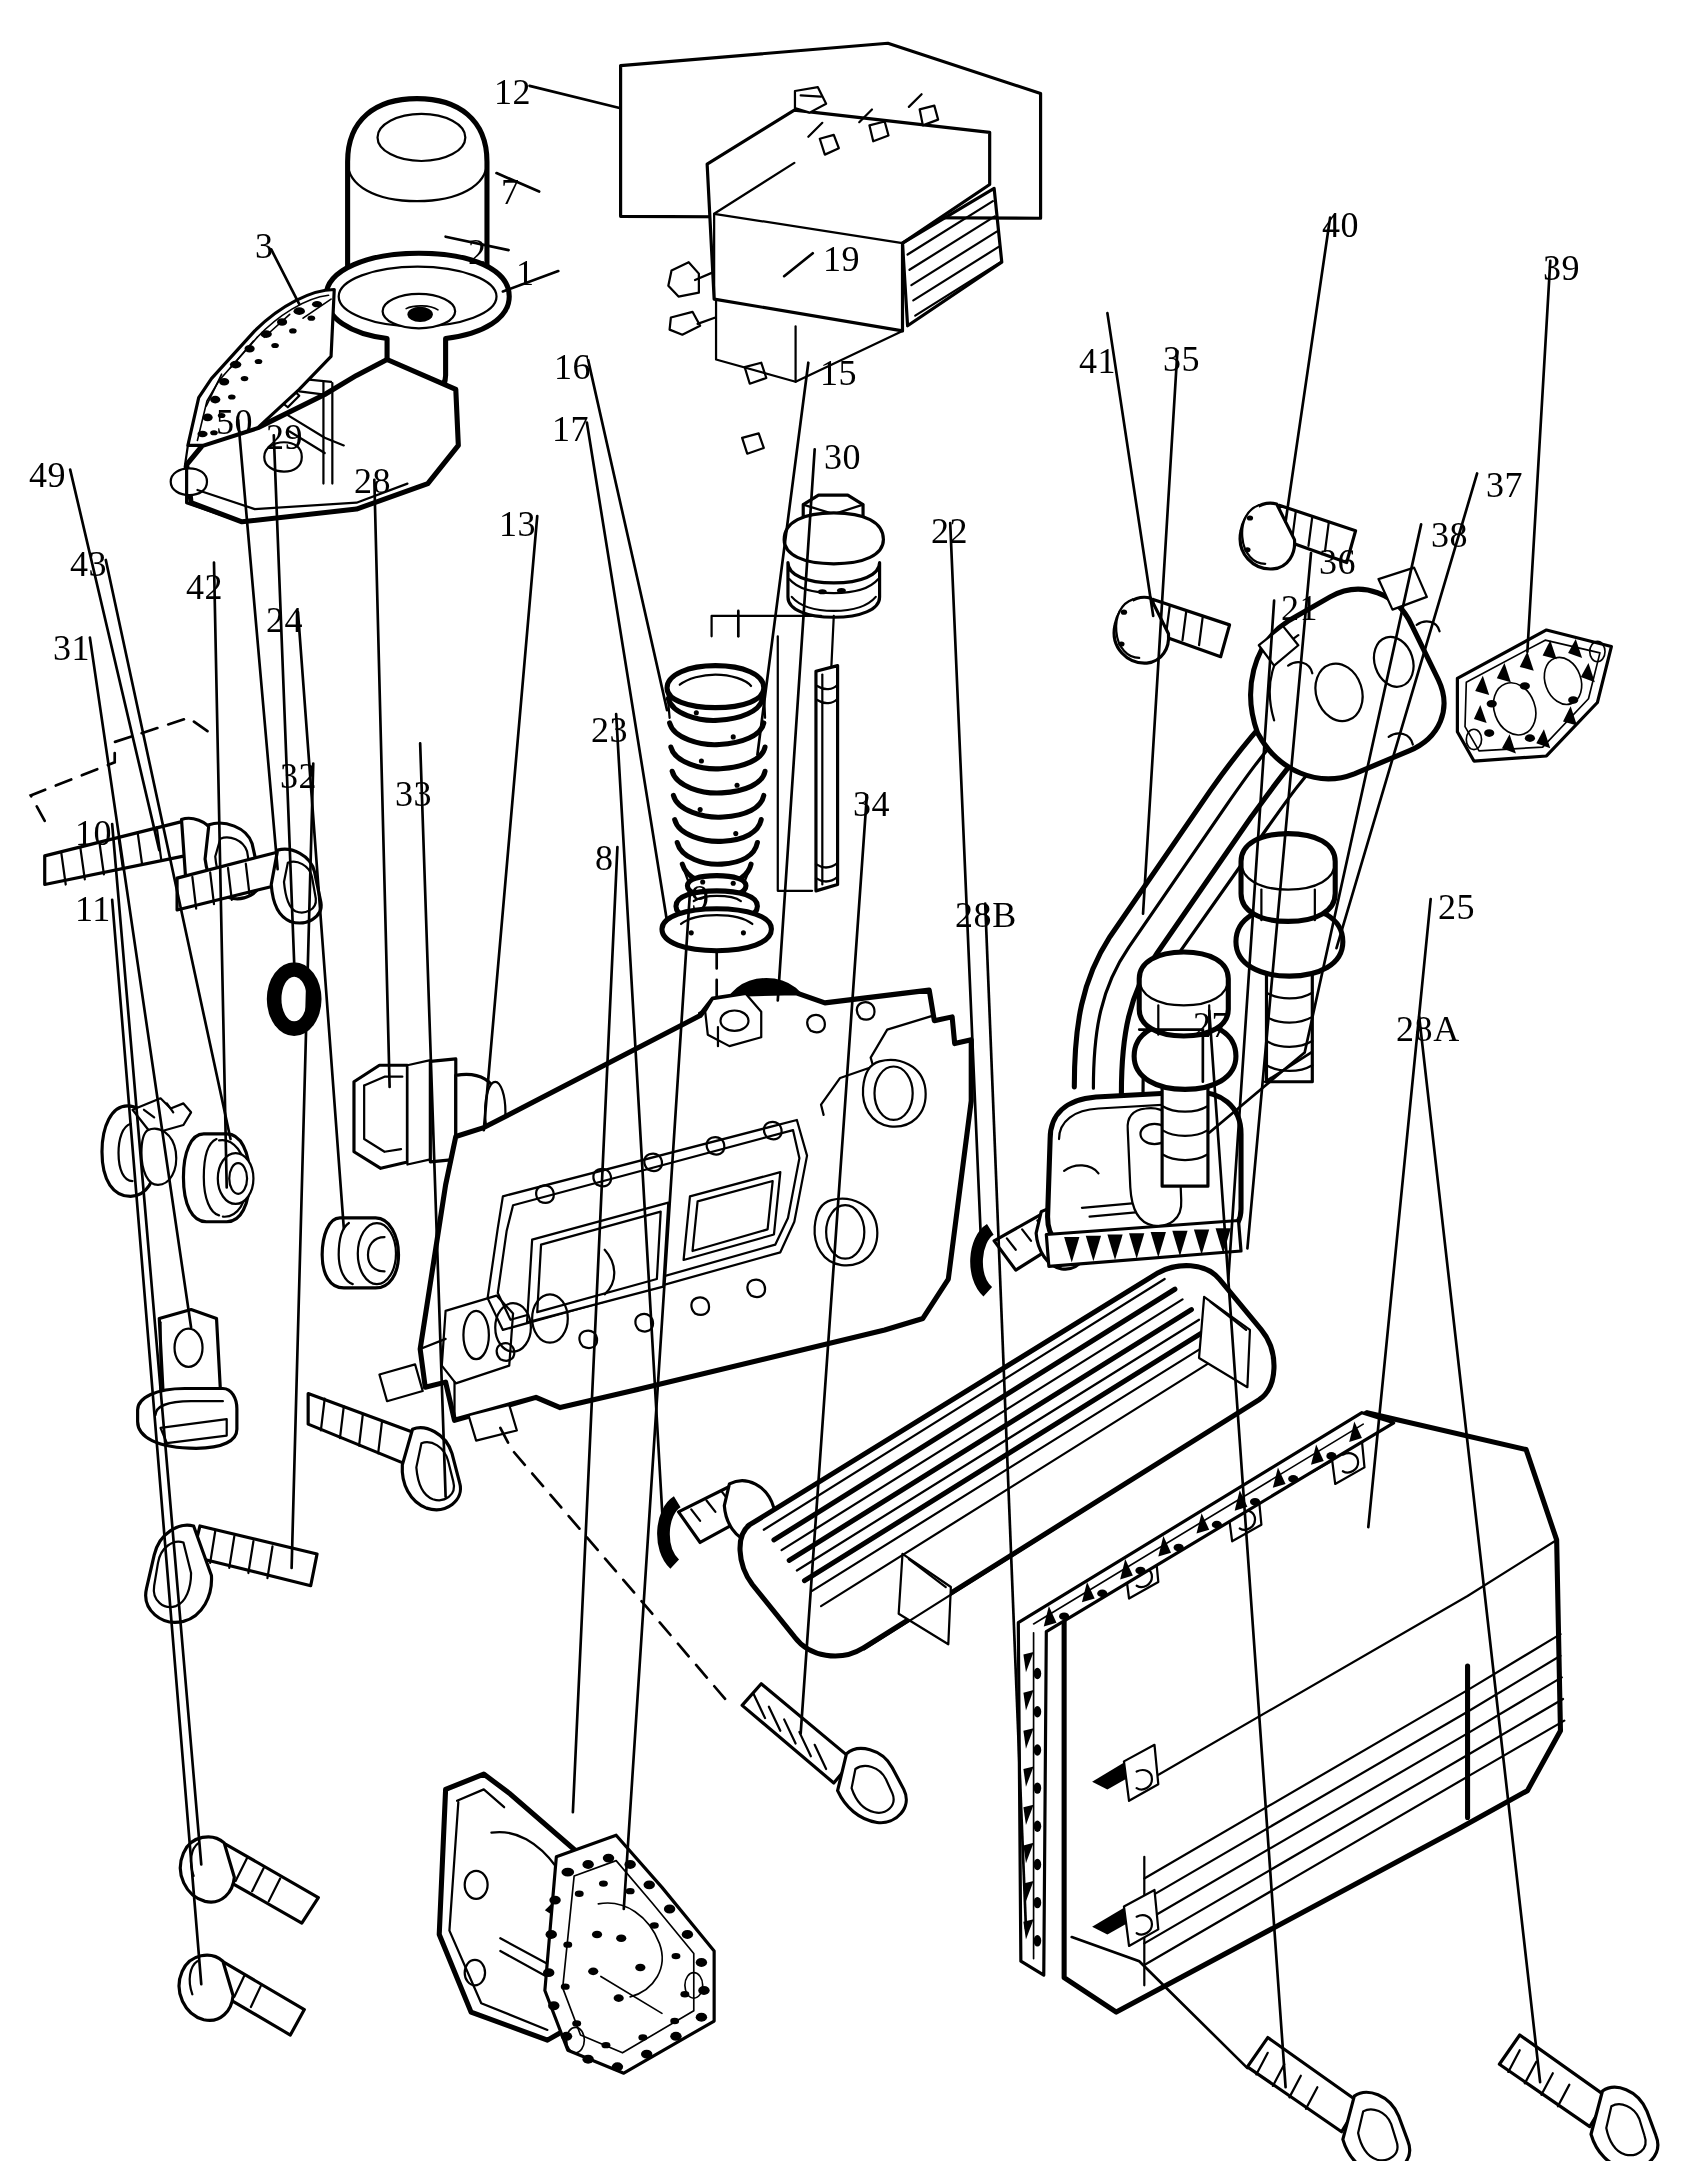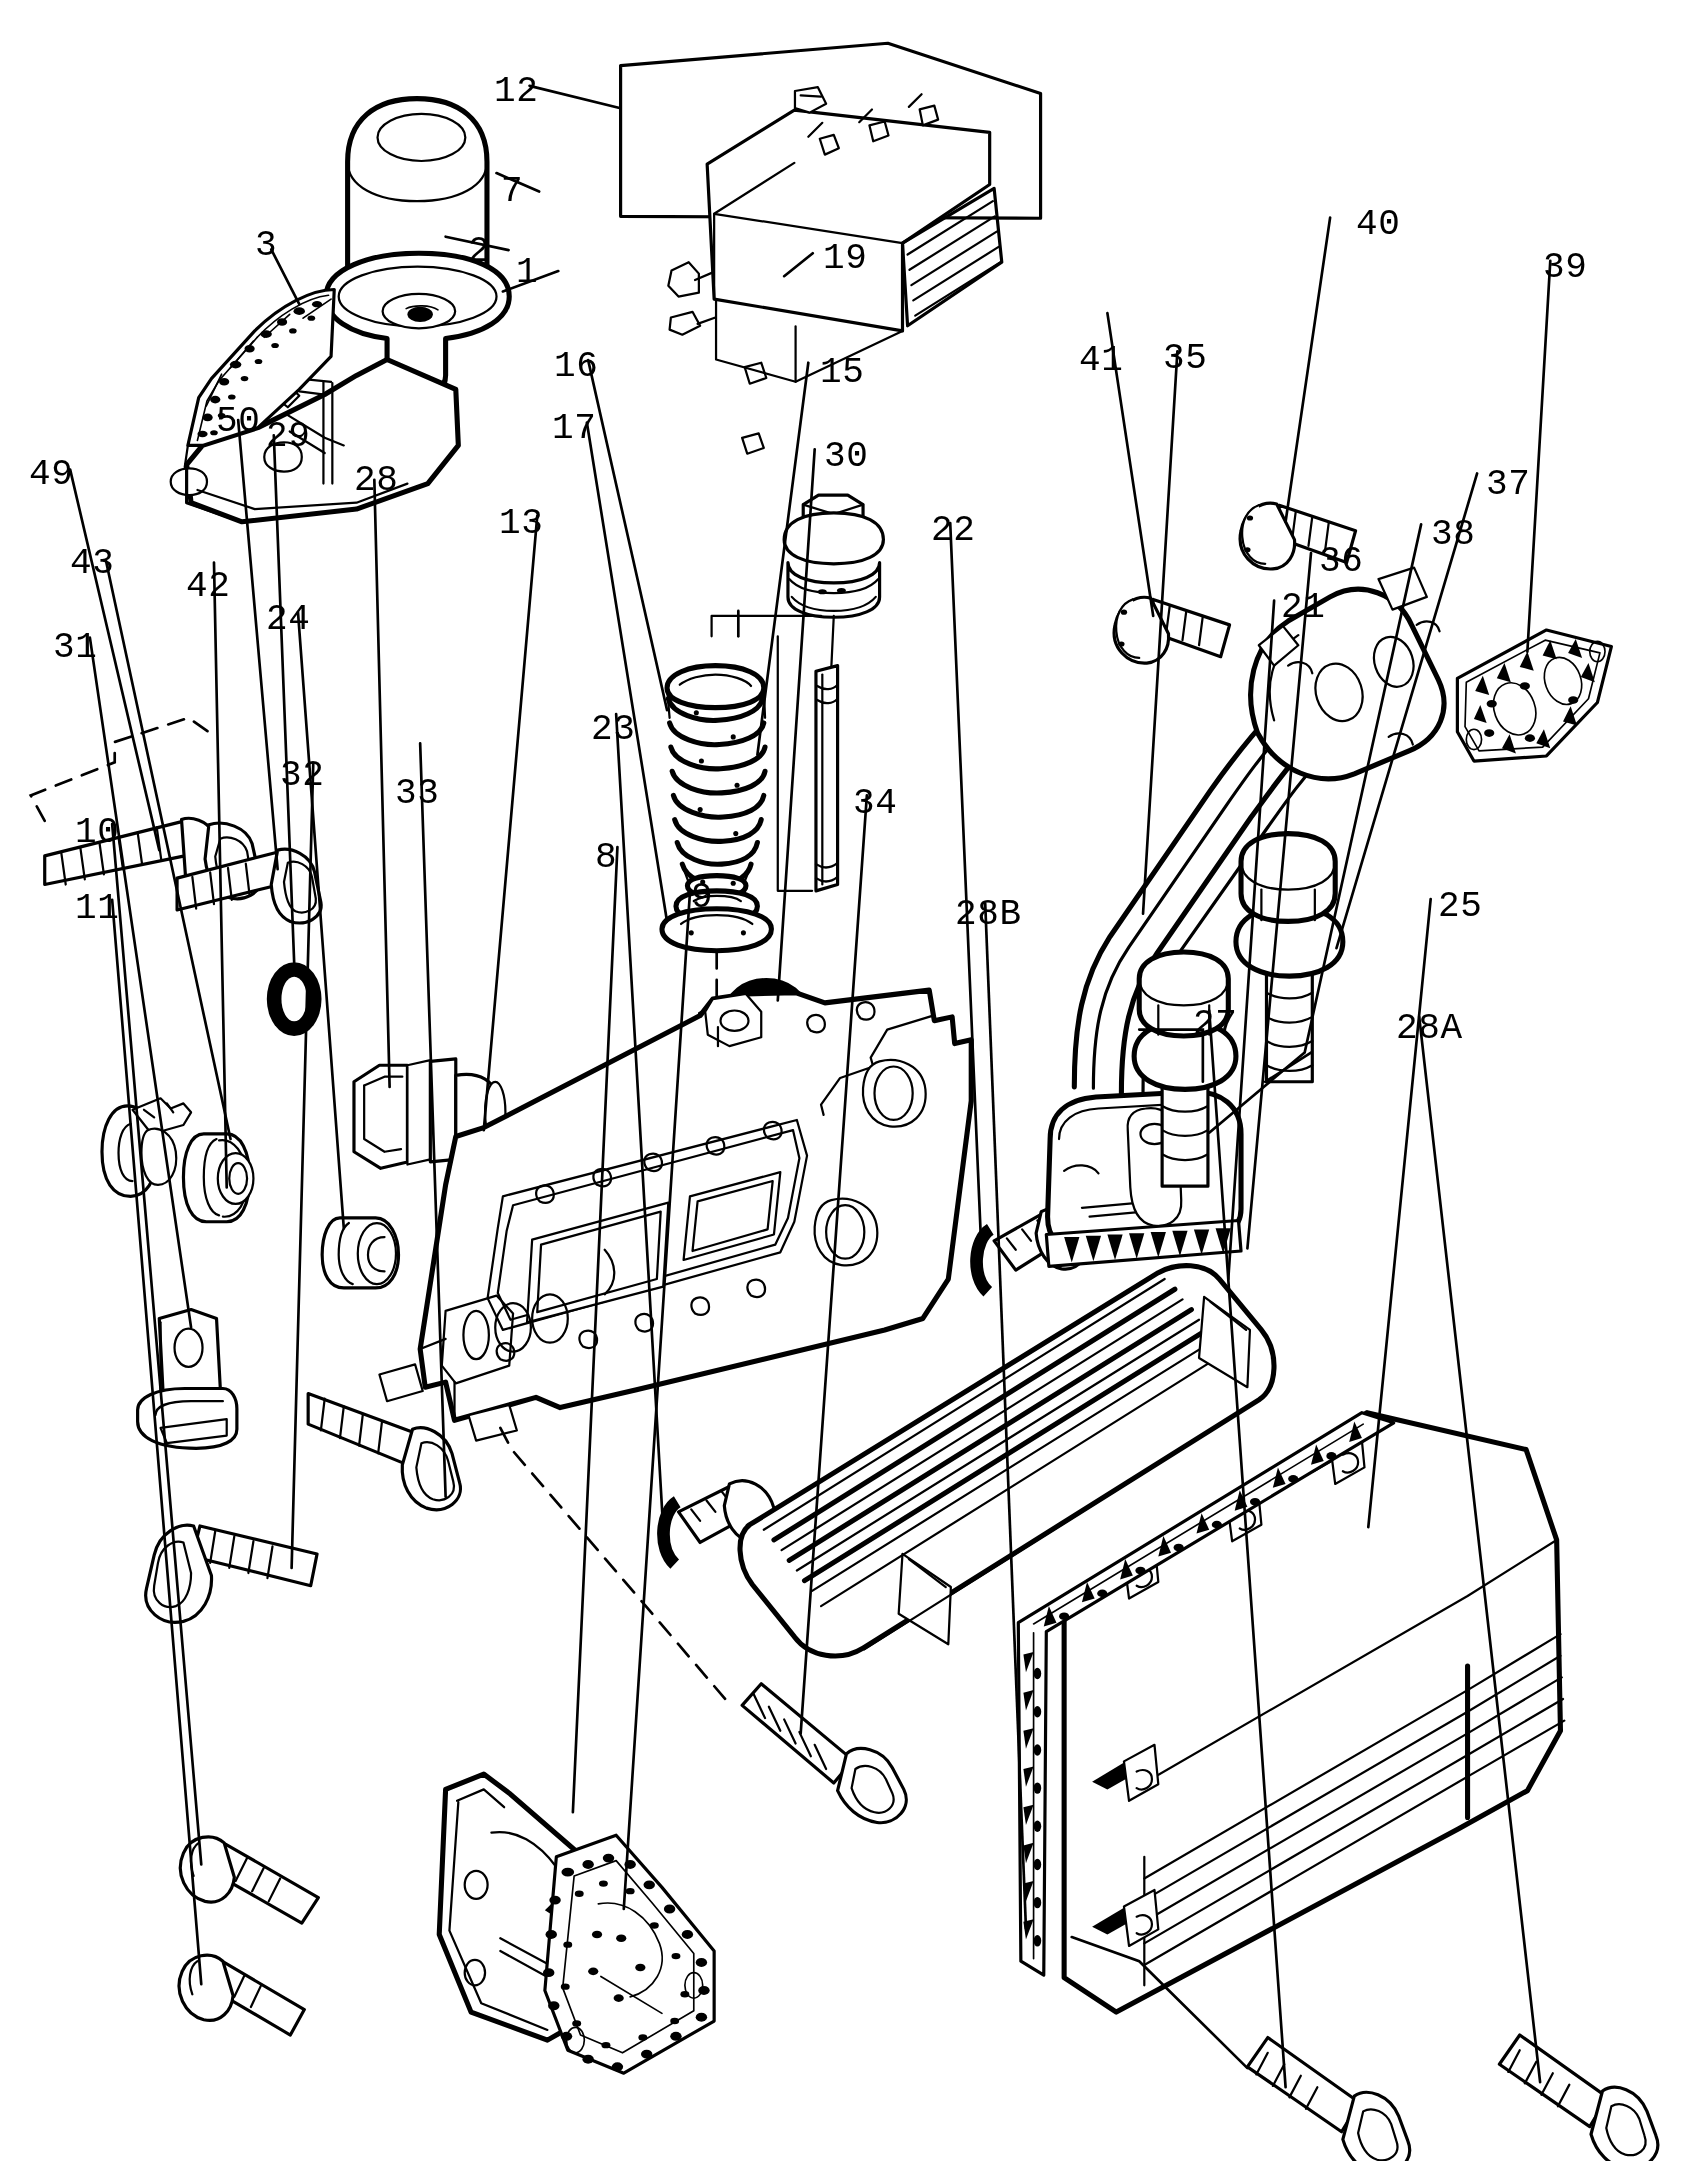--- a/index.html
+++ b/index.html
@@ -15,21 +15,21 @@
   .ln-hair{fill:none;stroke:#000;stroke-width:2.6;stroke-linecap:round;stroke-linejoin:round;}
   .ln-thick{fill:none;stroke:#000;stroke-width:8;stroke-linecap:round;stroke-linejoin:round;}
   .fillw{fill:#fff;stroke:#000;stroke-width:5;stroke-linejoin:round;stroke-linecap:round;}
   .fillw-t{fill:#fff;stroke:#000;stroke-width:3.5;stroke-linejoin:round;stroke-linecap:round;}
   .fillw-h{fill:#fff;stroke:#000;stroke-width:8;stroke-linejoin:round;stroke-linecap:round;}
   .fillk{fill:#000;stroke:none;}
   .leader{fill:none;stroke:#000;stroke-width:4.2;stroke-linecap:round;}
   .leader-d{fill:none;stroke:#000;stroke-width:4.2;stroke-linecap:round;stroke-dasharray:26 18;}
   .cal{
     position:absolute;
-    font-family:Liberation Mono, monospace;
+    font-family:Liberation Serif, serif;
     font-size:36px;
     line-height:1;
     color:#000;
     letter-spacing:0.6px;
     white-space:nowrap;
     user-select:none;
   }
 </style>
 </head>
 <body>
@@ -779,21 +779,21 @@
       <div class="cal" style="left: 824px; top: 439px;">30</div>
       <div class="cal" style="left: 53px; top: 630px;">31</div>
       <div class="cal" style="left: 280px; top: 758px;">32</div>
       <div class="cal" style="left: 395px; top: 736px; margin-top: 40px;">33</div>
       <div class="cal" style="left: 853px; top: 786px;">34</div>
       <div class="cal" style="left: 1163px; top: 341px;">35</div>
       <div class="cal" style="left: 1319px; top: 544px;">36</div>
       <div class="cal" style="left: 1486px; top: 467px;">37</div>
       <div class="cal" style="left: 1431px; top: 517px;">38</div>
       <div class="cal" style="left: 1543px; top: 250px;">39</div>
-      <div class="cal" style="left: 1356px; top: 207px;">40</div>
+      <div class="cal" style="left: 1322px; top: 207px;">40</div>
       <div class="cal" style="left: 1079px; top: 311px; margin-top: 32px;">41</div>
       <div class="cal" style="left: 186px; top: 569px;">42</div>
       <div class="cal" style="left: 70px; top: 546px;">43</div>
       <div class="cal" style="left: 29px; top: 457px;">49</div>
       <div class="cal" style="left: 216px; top: 404px;">50</div>
     </div>
 
 </div>
 
 

